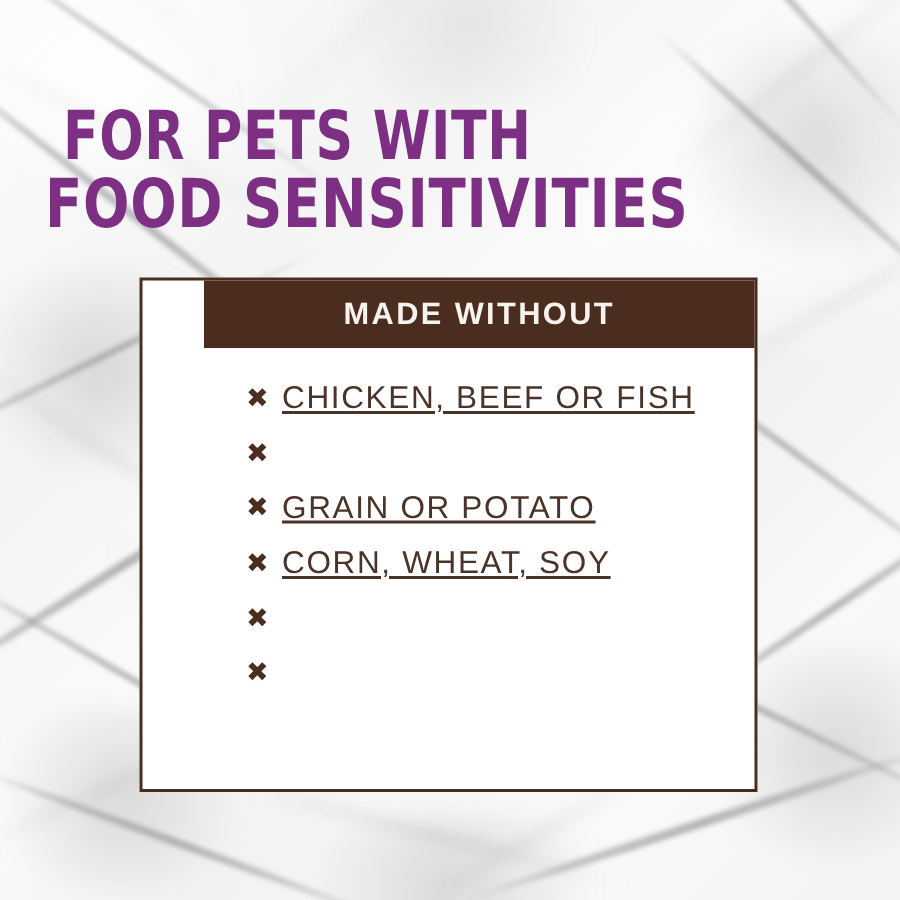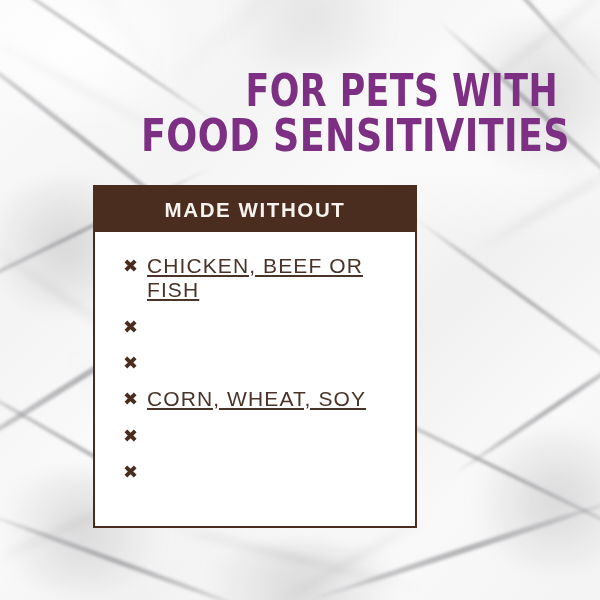--- a/index.html
+++ b/index.html
@@ -87,21 +87,21 @@
   .b4 { left: -20px; top: 470px;  width: 200px; height: 120px; }
   .b5 { left: 460px; top: 430px;  width: 190px; height: 140px; }
   .b6 { left: 200px; top: -40px;  width: 220px; height: 110px; opacity:.55; }
 
   
   .heading {
     position: absolute;
     left: 0;
     right: 0;
     top: 68px;
-    text-align: right;
+    text-align: left;
     color: #7d3083;
     font-family: "Liberation Sans Narrow", "DejaVu Sans Condensed", "Liberation Sans", sans-serif;
     font-weight: bold;
     font-size: 45px;
     line-height: 45px;
     letter-spacing: 0.5px;
     text-transform: uppercase;
   }
   .heading .hline {
     display: block;
@@ -109,25 +109,26 @@
   }
   .heading .hline-2 {
     transform: scaleX(0.90);
   }
 
   
   .card {
     position: absolute;
     left: 93px;
     top: 185px;
-    width: 324px;
+    width: 412px;
     height: 343px;
     box-sizing: border-box;
     border: 2px solid #4b2d1f;
     background: #ffffff;
+    padding-left: 41px;
   }
 
   .card-header {
     height: 45px;
     background: #4b2d1f;
     display: flex;
     align-items: center;
     justify-content: center;
   }
   .card-header-title {
@@ -233,20 +234,21 @@
           <span class="x-icon">✖</span>
           <span class="excl-text">CHICKEN, BEEF OR FISH</span>
         </li>
 
         <li class="excl-item">
           <span class="x-icon">✖</span>
         </li>
 
         <li class="excl-item">
           <span class="x-icon">✖</span>
+          <span class="excl-text">GRAIN OR POTATO</span>
         </li>
 
         <li class="excl-item">
           <span class="x-icon">✖</span>
           <span class="excl-text">CORN, WHEAT, SOY</span>
         </li>
 
         <li class="excl-item">
           <span class="x-icon">✖</span>
         </li>

